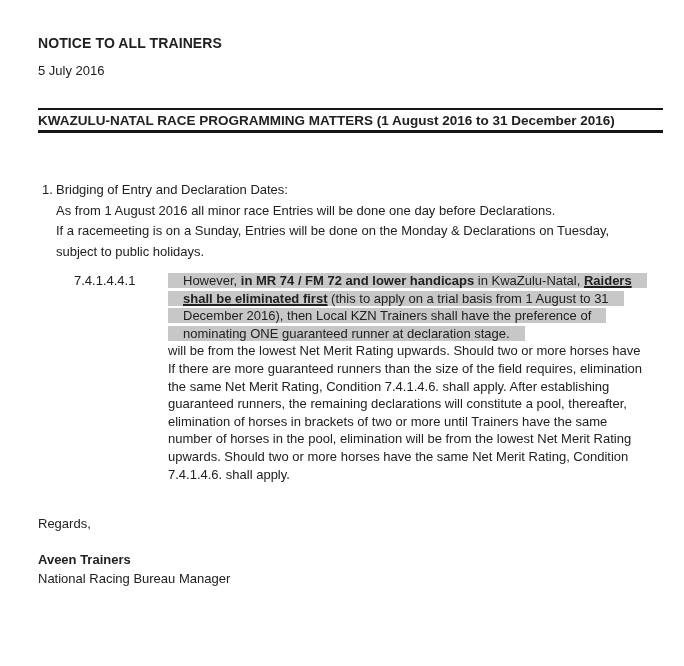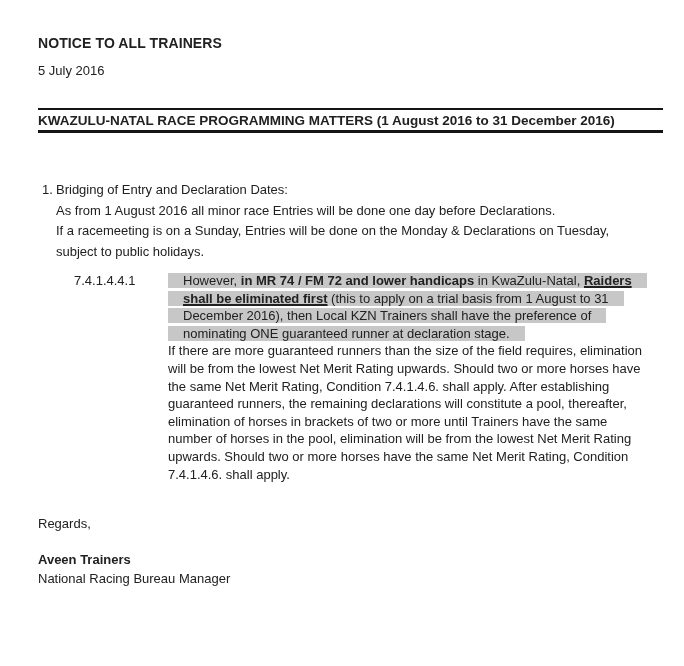--- a/index.html
+++ b/index.html
@@ -114,22 +114,22 @@
   </div>
 
 
   <div class="clause">
     <div class="clause-num">7.4.1.4.4.1</div>
     <div class="clause-text">
       <div class="cline"><span class="hl"><span>However, </span><span class="b">in MR 74 / FM 72 and lower handicaps</span><span> in KwaZulu-Natal, </span><span class="bu">Raiders</span></span></div>
       <div class="cline"><span class="hl"><span class="bu">shall be eliminated first</span><span> (this to apply on a trial basis from 1 August to 31</span></span></div>
       <div class="cline"><span class="hl">December 2016), then Local KZN Trainers shall have the preference of</span></div>
       <div class="cline"><span class="hl">nominating ONE guaranteed runner at declaration stage.</span></div>
+      <div class="cline">will be from the lowest Net Merit Rating upwards. Should two or more horses have</div>
       <div class="cline">If there are more guaranteed runners than the size of the field requires, elimination</div>
-      <div class="cline">will be from the lowest Net Merit Rating upwards. Should two or more horses have</div>
       <div class="cline">the same Net Merit Rating, Condition 7.4.1.4.6. shall apply. After establishing</div>
       <div class="cline">guaranteed runners, the remaining declarations will constitute a pool, thereafter,</div>
       <div class="cline">elimination of horses in brackets of two or more until Trainers have the same</div>
       <div class="cline">number of horses in the pool, elimination will be from the lowest Net Merit Rating</div>
       <div class="cline">upwards. Should two or more horses have the same Net Merit Rating, Condition</div>
       <div class="cline">7.4.1.4.6. shall apply.</div>
     </div>
   </div>
 
   <div class="regards">Regards,</div>

